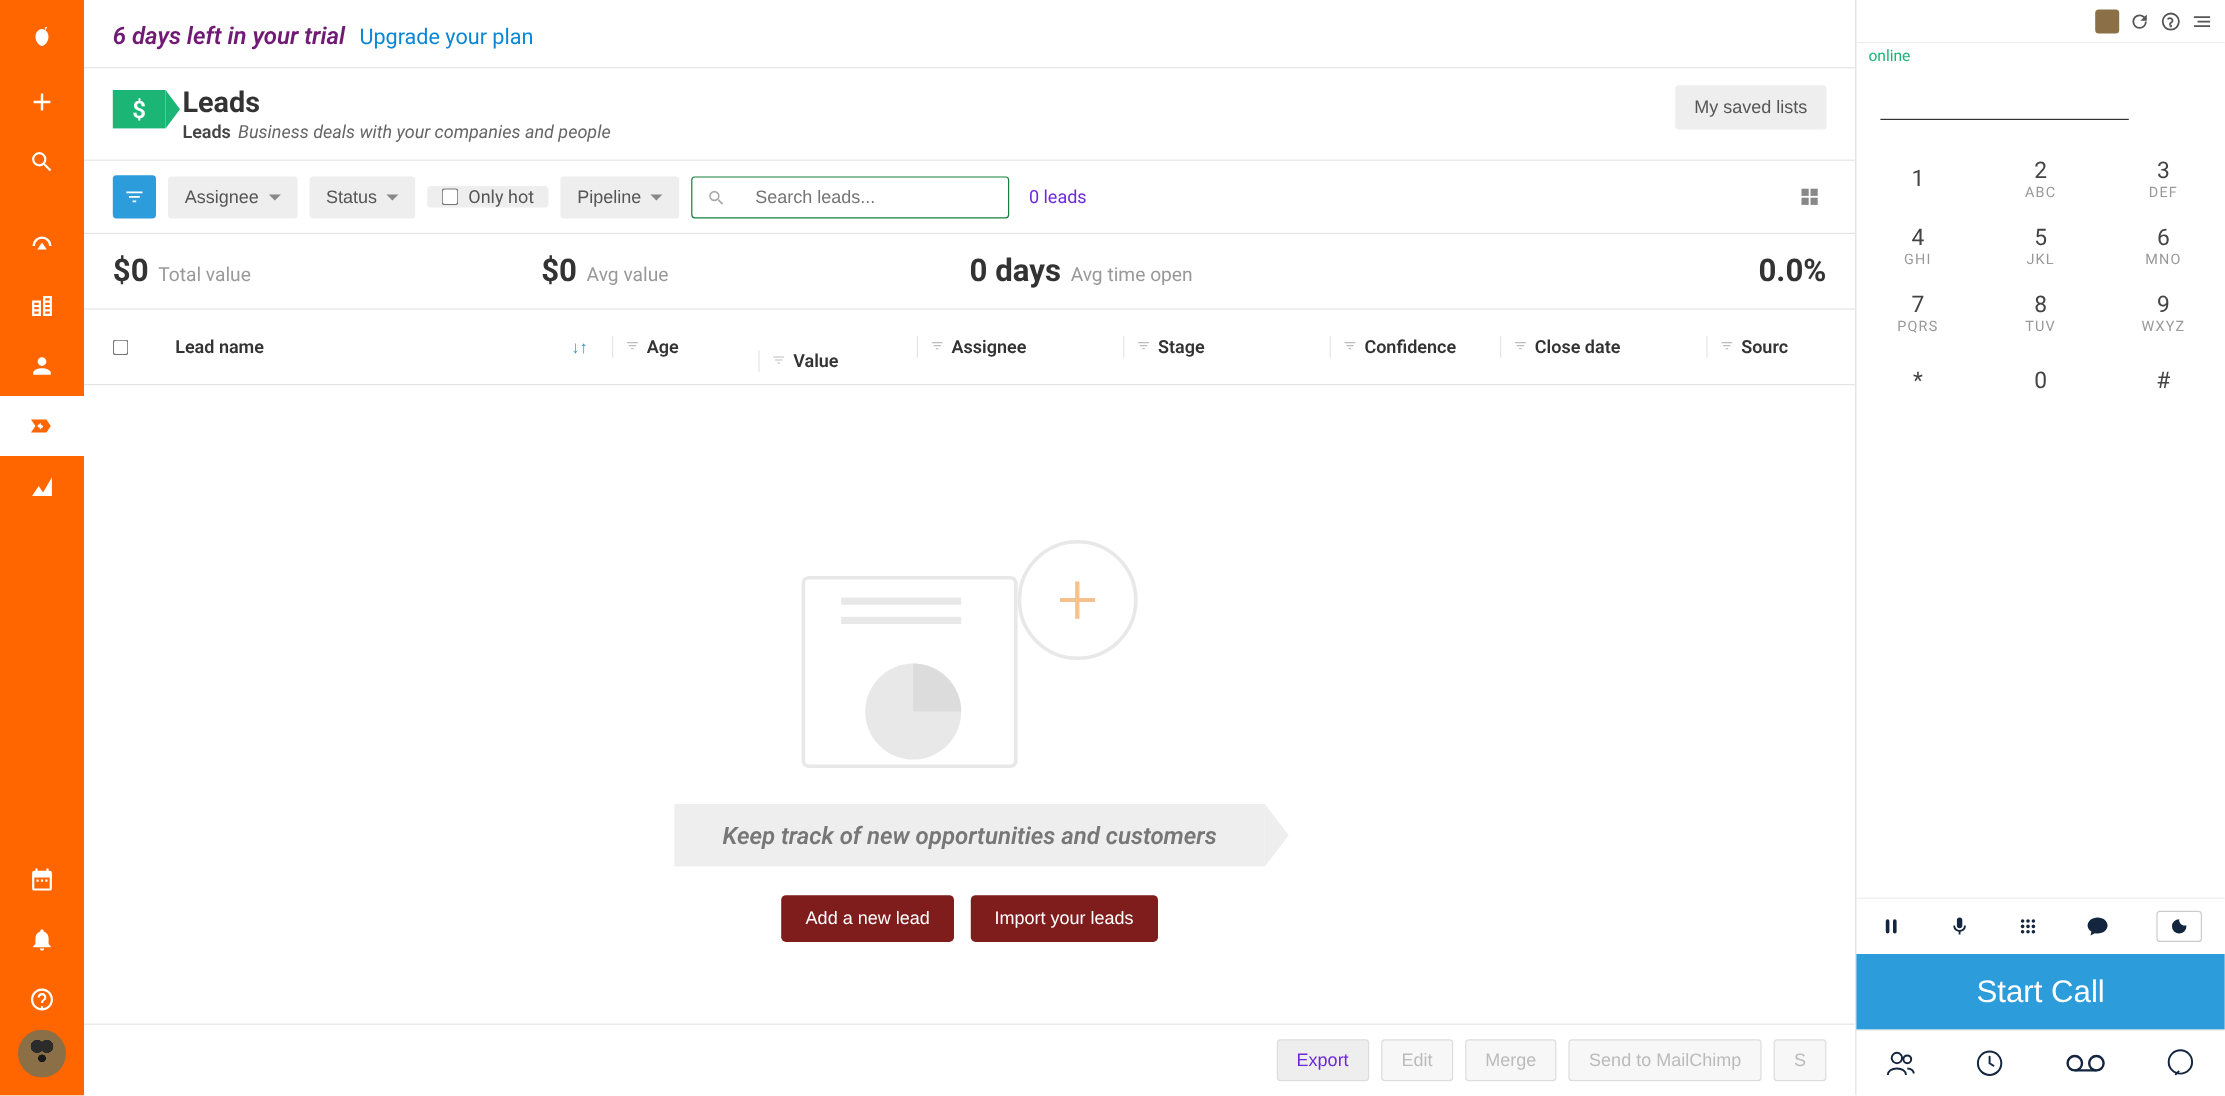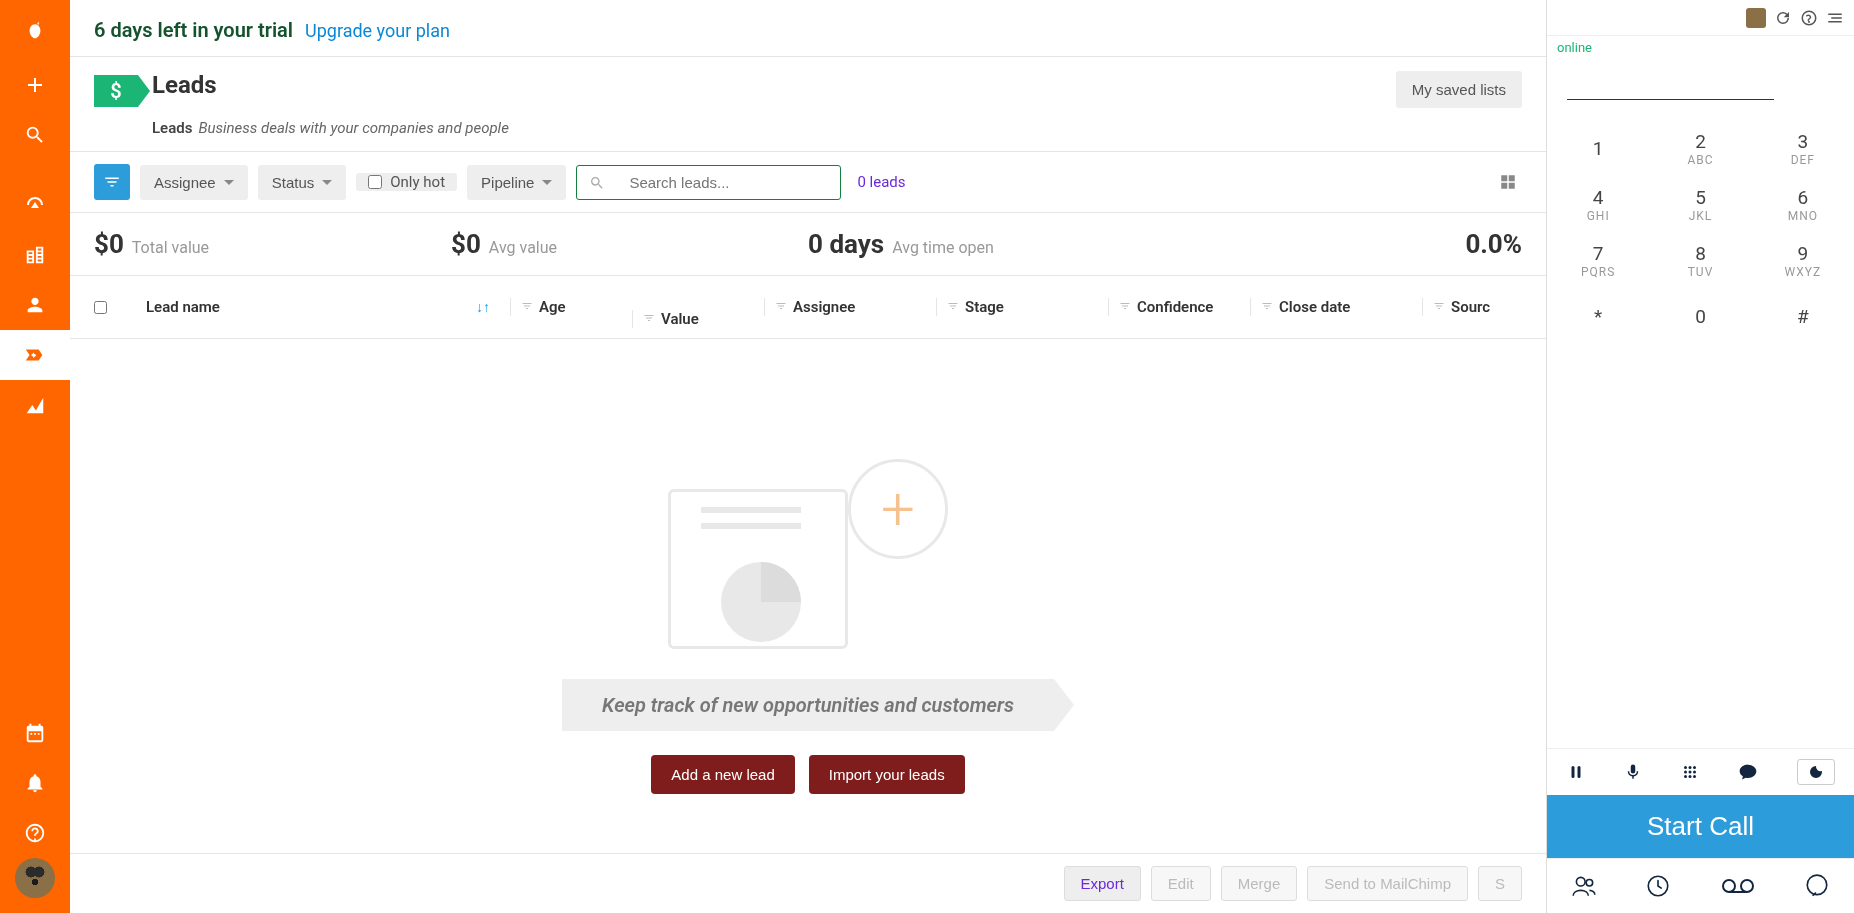--- a/index.html
+++ b/index.html
@@ -11,30 +11,30 @@
 .sidebar-item { width: 70px; height: 50px; display: flex; align-items: center; justify-content: center; color: #fff; cursor: pointer; }
 .sidebar-item.active { background: #fff; }
 .sidebar-item.active svg { fill: #ff6600; }
 .sidebar-item svg { fill: #fff; }
 .sidebar-spacer { flex: 1; }
 .avatar { width: 40px; height: 40px; border-radius: 50%; background: #8b6f47; margin-bottom: 15px; background-image: radial-gradient(circle at 40% 35%, #2b2b2b 15%, transparent 16%), radial-gradient(circle at 60% 35%, #2b2b2b 15%, transparent 16%), radial-gradient(circle at 50% 60%, #1a1a1a 10%, transparent 11%); }
 
 
 .main { flex: 1; display: flex; flex-direction: column; position: relative; }
 .trial-bar { padding: 18px 24px 0; font-size: 20px; display: flex; align-items: baseline; gap: 12px; }
-.trial-bar .trial-text { font-weight: 600; color: #14532d; }
+.trial-bar .trial-text { font-weight: 600; color: #701a75; font-style: italic; }
 .trial-bar .upgrade-link { color: #0b87d6; font-weight: 400; font-size: 18px; }
 
 .page-header { padding: 14px 24px 14px; border-top: 1px solid #e5e5e5; border-bottom: 1px solid #e5e5e5; margin-top: 14px; display: flex; align-items: flex-start; justify-content: space-between; }
 .page-title-block { display: flex; gap: 14px; align-items: flex-start; }
 .lead-icon { width: 44px; height: 32px; background: #1bb576; position: relative; display: flex; align-items: center; justify-content: center; margin-top: 4px; }
 .lead-icon::after { content: ""; position: absolute; right: -12px; top: 0; border-top: 16px solid transparent; border-bottom: 16px solid transparent; border-left: 12px solid #1bb576; }
 .lead-icon-dollar { color: #fff; font-size: 20px; font-weight: 600; }
 .title-text h1 { font-size: 24px; font-weight: 700; color: #333; }
-.subtitle { font-size: 15px; color: #666; font-style: italic; margin-top: 20px; }
+.subtitle { font-size: 15px; color: #666; font-style: italic; margin-top: 2px; }
 .subtitle .bold { font-weight: 600; font-style: normal; color: #444; margin-right: 6px; }
 .saved-lists { background: #eee; border: none; padding: 10px 16px; font-size: 15px; color: #555; border-radius: 3px; cursor: pointer; }
 
 .filter-bar { padding: 12px 24px; border-bottom: 1px solid #e5e5e5; display: flex; align-items: center; gap: 10px; }
 .filter-toggle { width: 36px; height: 36px; background: #2d9cdb; border-radius: 3px; display: flex; align-items: center; justify-content: center; cursor: pointer; }
 .filter-toggle svg { fill: #fff; }
 .dropdown-btn { background: #eee; border: none; padding: 9px 14px; font-size: 15px; color: #555; border-radius: 3px; cursor: pointer; display: flex; align-items: center; gap: 8px; }
 .chevron-down { width: 0; height: 0; border-left: 5px solid transparent; border-right: 5px solid transparent; border-top: 5px solid #888; }
 .only-hot { display: flex; align-items: center; gap: 8px; padding: 0 12px; }
 .only-hot input { width: 14px; height: 14px; }

